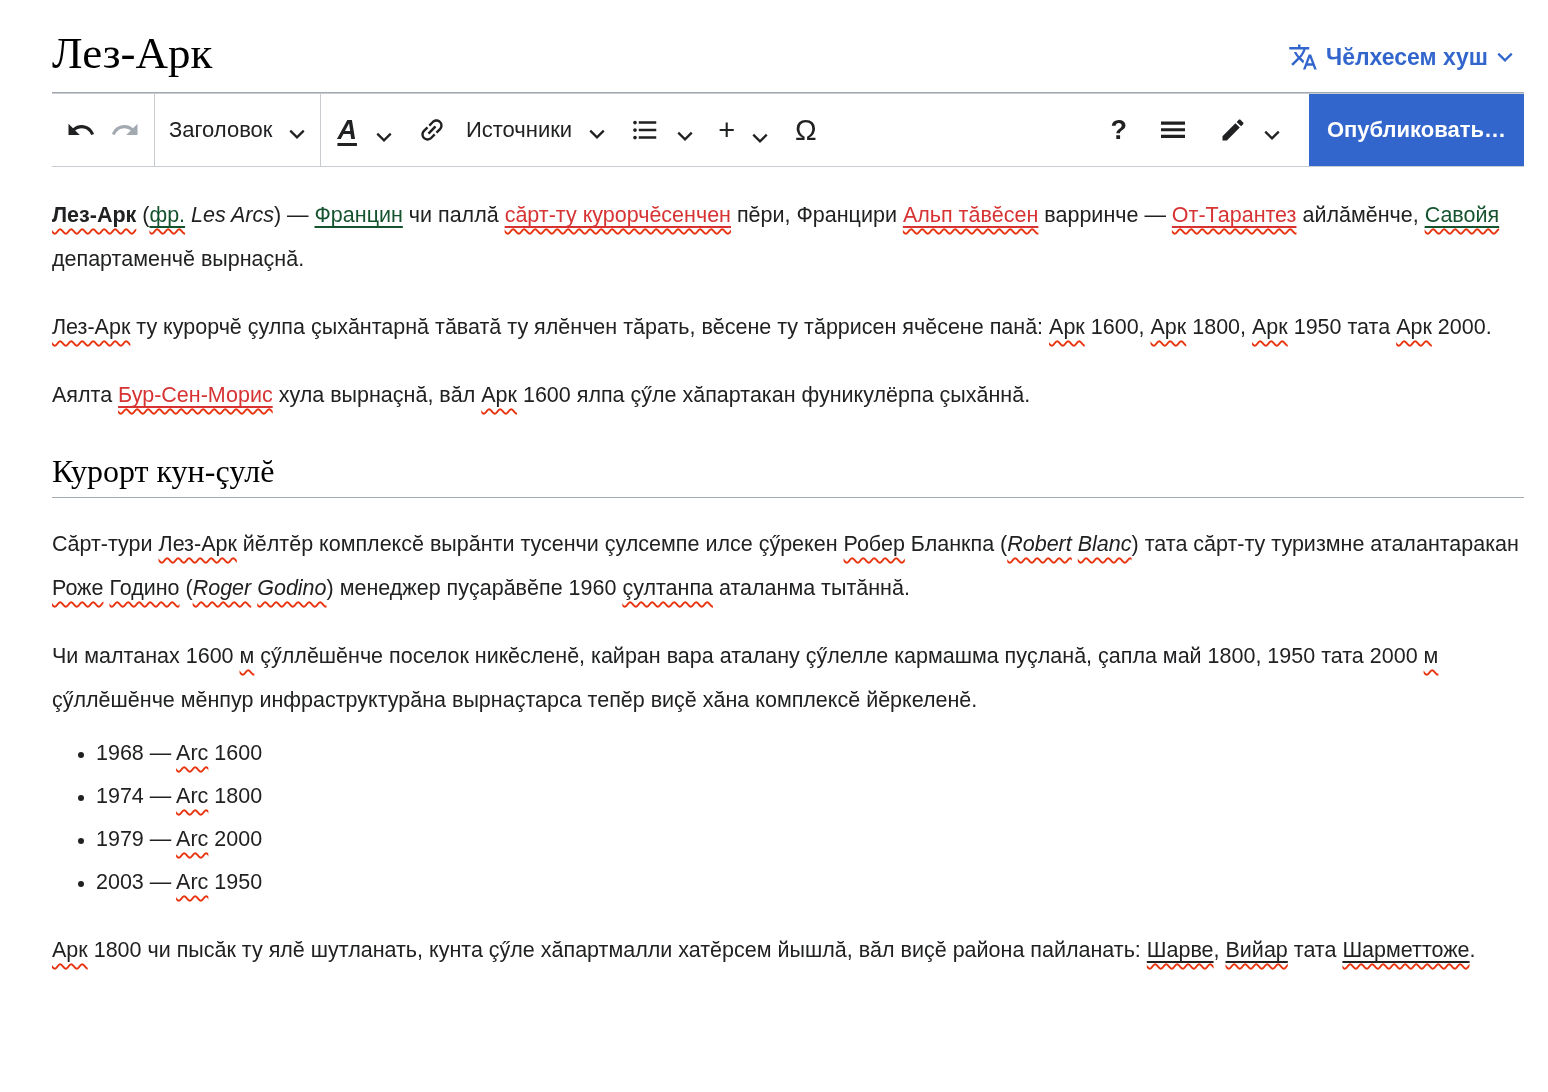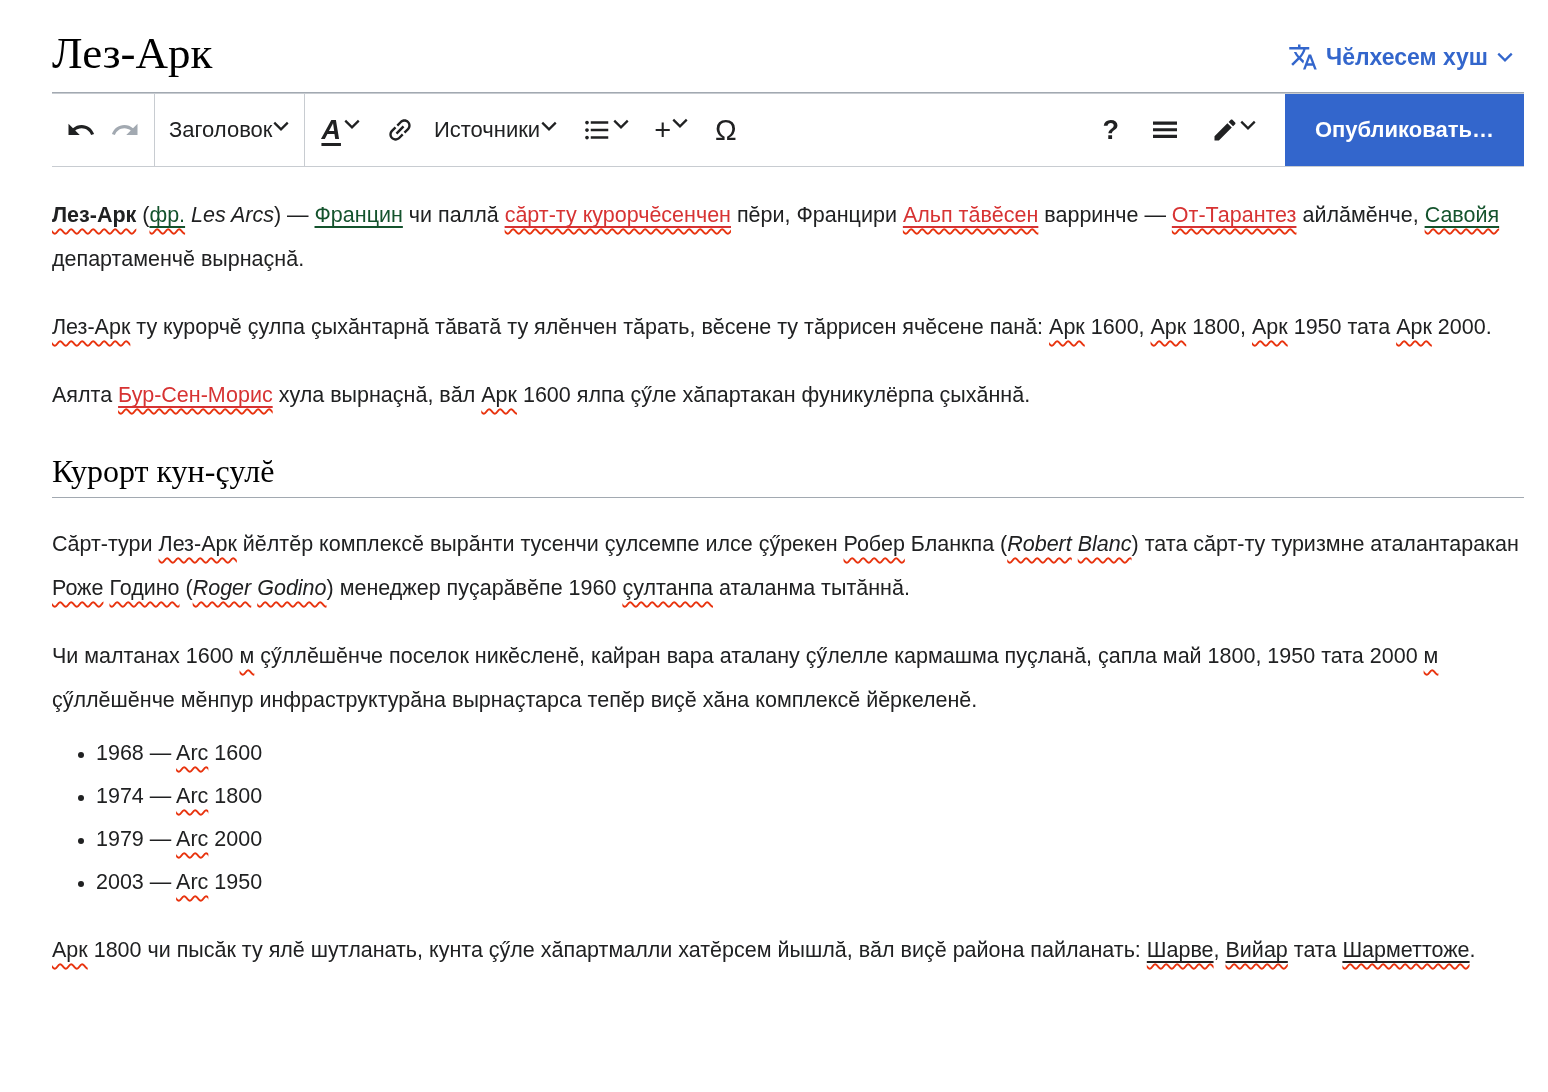--- a/index.html
+++ b/index.html
@@ -26,31 +26,31 @@
   .tab.black { color:#202122; }
   .tab.active::after { content:""; position:absolute; left:-2px; right:-2px; bottom:0; height:3px; background:#202122; }
   .tab.plain { text-decoration:none; display:flex; align-items:center; gap:10px; }
   .star { font-size:30px; line-height:1; padding-bottom:10px; cursor:pointer; color:#202122; }
 
   
   .toolbar { display:flex; align-items:stretch; height:74px; border-top:1px solid #c8ccd1;
     border-bottom:1px solid #c8ccd1; margin-right:0; position:relative; }
   .tgroup { display:flex; align-items:center; padding:0 14px; gap:14px; }
   .tgroup.sep { border-left:1px solid #c8ccd1; }
-  .tbtn { display:flex; align-items:flex-start; gap:0; cursor:pointer; color:#202122; }
+  .tbtn { display:flex; align-items:flex-end; gap:16px; cursor:pointer; color:#202122; }
   .tbtn svg { display:block; }
   .tbtn .lbl { font-size:22px; }
   .disabled { color:#a2a9b1; }
   .style-a { font-size:27px; font-weight:bold; font-style:italic; text-decoration:underline;
     text-decoration-thickness:2.5px; text-underline-offset:4px; padding:0 2px; }
   .sym { font-size:29px; }
   .help-q { font-size:27px; font-weight:bold; }
   .toolbar-spacer { flex:1; }
   .publish-btn { margin-left:14px; background:#36c; color:#fff; border:none; font-family:inherit;
-    font-size:22px; font-weight:bold; padding:0 30px; height:100%; cursor:pointer; }
+    font-size:22px; font-weight:bold; padding:0 18px; height:100%; cursor:pointer; }
 
   
   .tagline { margin-top:16px; font-size:17.5px; font-style:italic; color:#8d9399; letter-spacing:.4px; }
   .doc { font-size:21.5px; line-height:44px; }
   .doc p { margin-top:24px; }
   .doc p.first { margin-top:26px; }
   h2 { font-family:"Liberation Serif", serif; font-weight:400; font-size:32px; color:#000;
     margin-top:32px; padding-bottom:4px; border-bottom:1px solid #a2a9b1; }
   ul.timeline { margin:10px 0 0 44px; }
   ul.timeline li { line-height:43px; }

